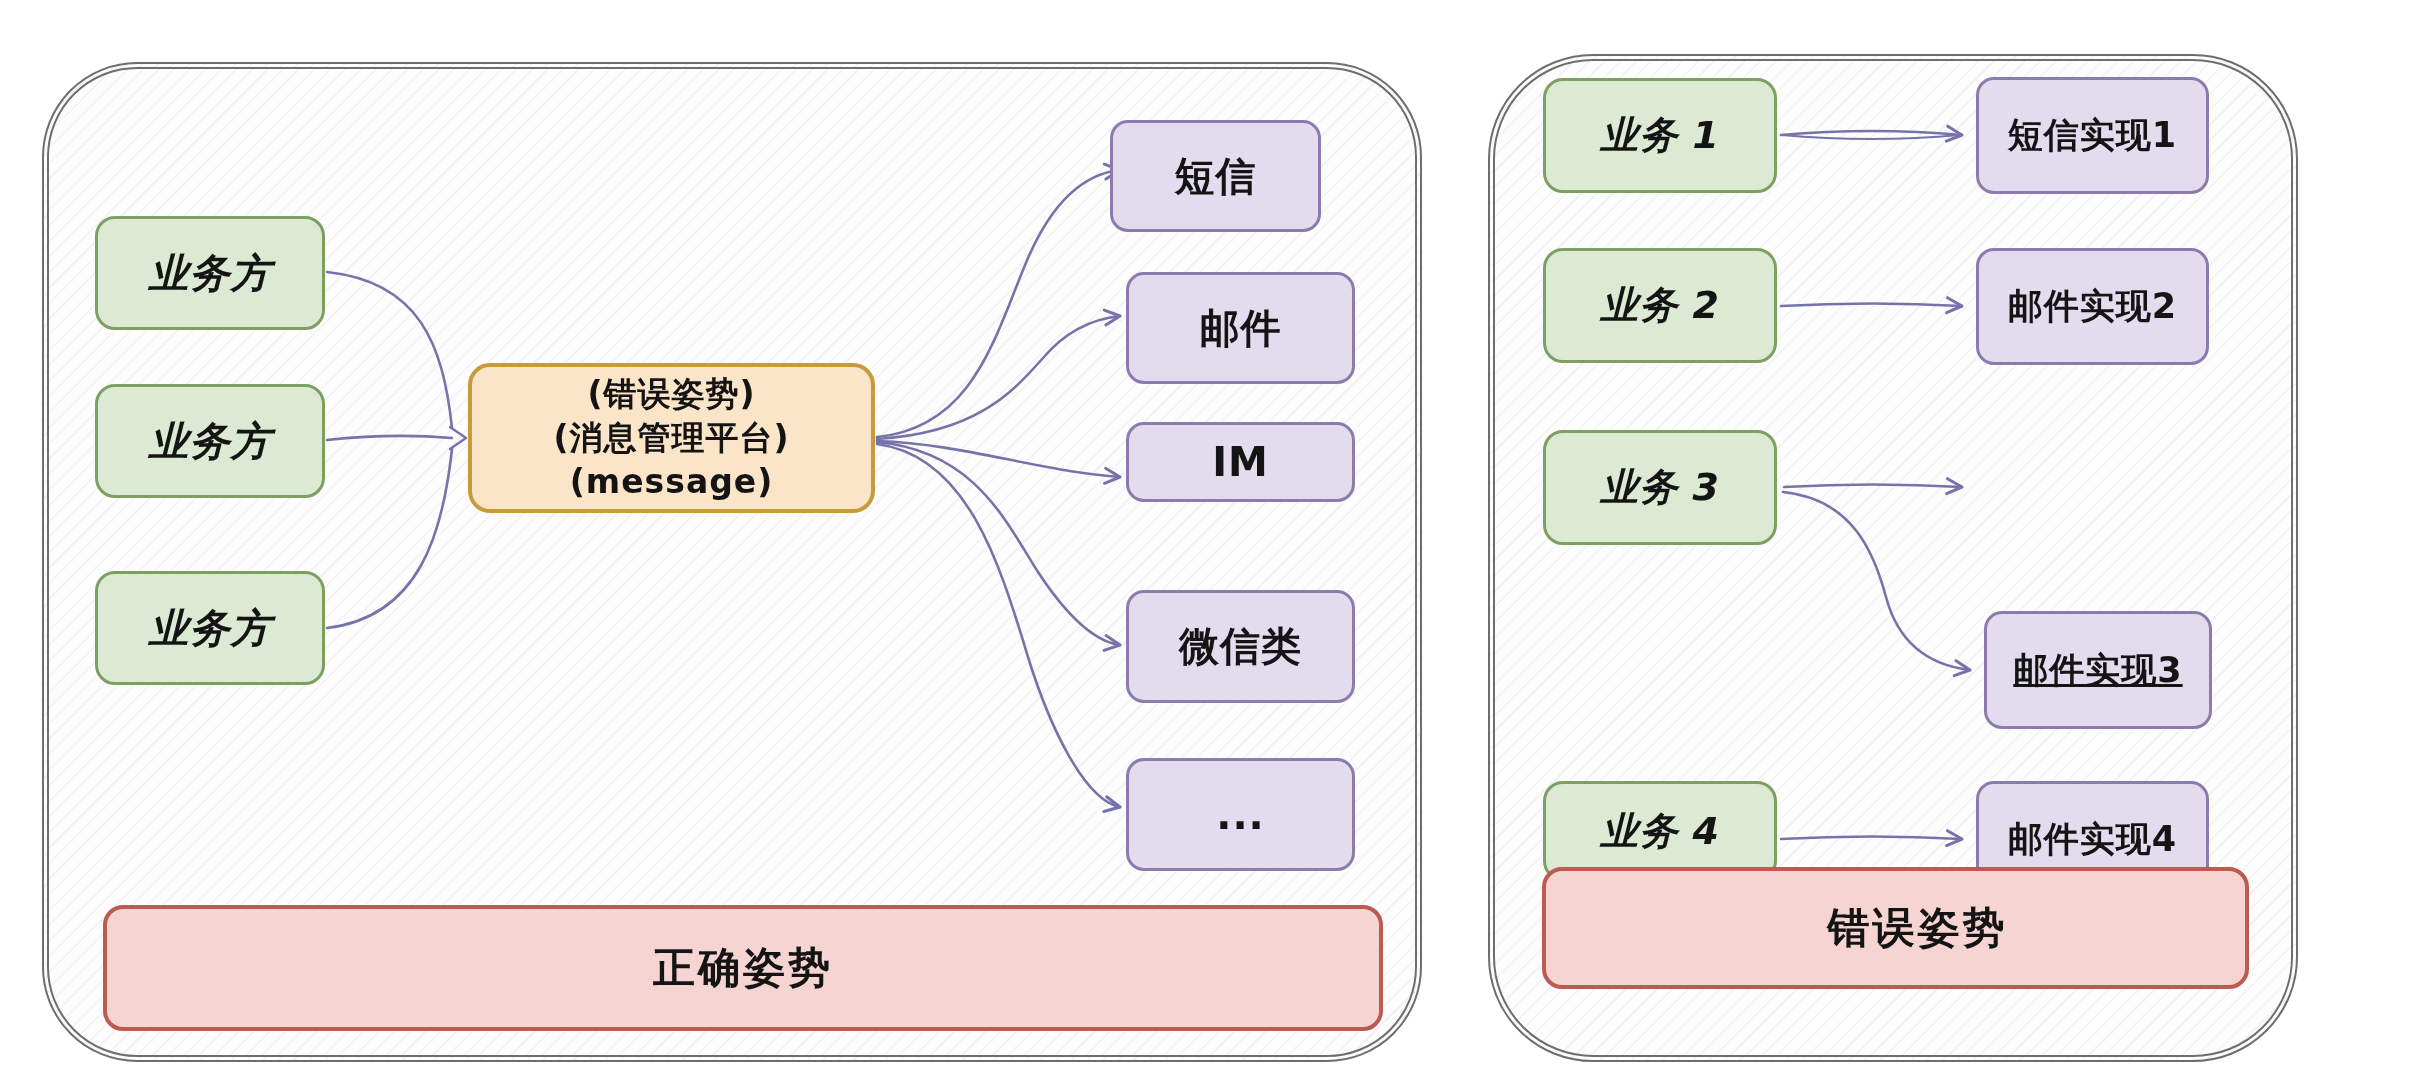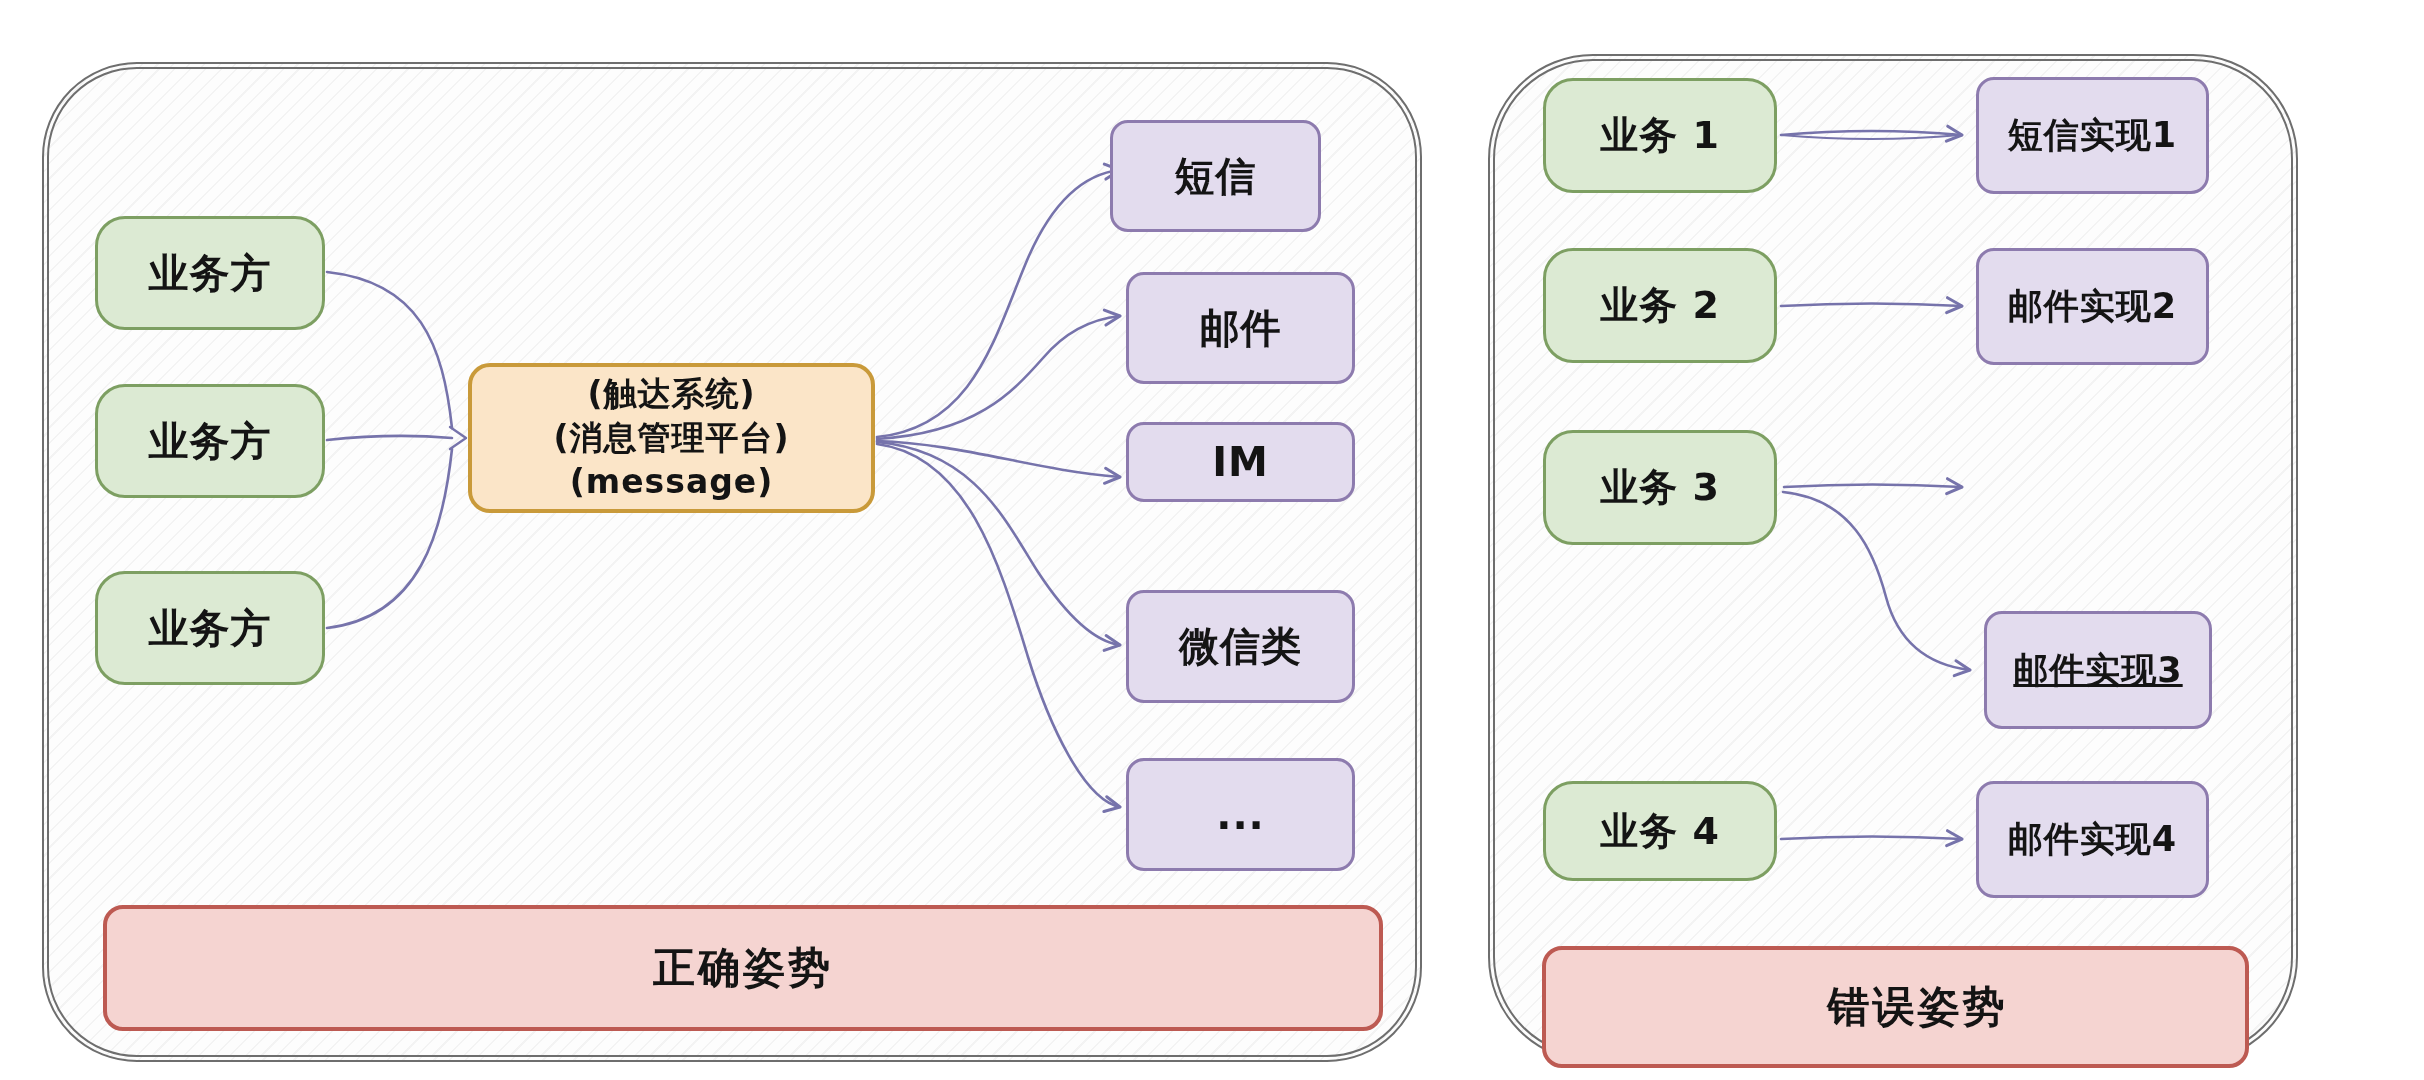--- a/index.html
+++ b/index.html
@@ -13,21 +13,21 @@
          background-image:repeating-linear-gradient(135deg,
             rgba(125,125,125,0.075) 0px, rgba(125,125,125,0.075) 1.6px,
             transparent 1.6px, transparent 11px);}
   .panel.correct{left:42px;top:62px;width:1380px;height:1000px;border-radius:95px;}
   .panel.wrong{left:1488px;top:54px;width:810px;height:1008px;border-radius:105px;}
 
   .box{position:absolute;display:flex;align-items:center;justify-content:center;
        text-align:center;box-sizing:border-box;color:var(--text);
        font-weight:600;letter-spacing:1px;}
   .green{background:var(--green-fill);border:3.5px solid var(--green-stroke);
-         border-radius:30px;font-size:40px;}
+         border-radius:20px;font-size:40px;font-style:italic;}
   .purple{background:var(--purple-fill);border:3.5px solid var(--purple-stroke);
           border-radius:18px;font-size:40px;}
   .purple.small{font-size:35px;}
   .hub{background:var(--orange-fill);border:4px solid var(--orange-stroke);
        border-radius:22px;font-size:33px;line-height:1.34;flex-direction:column;}
   .caption{background:var(--red-fill);border:4px solid var(--red-stroke);
            border-radius:20px;font-size:42px;letter-spacing:3px;}
 
   svg.connectors{position:absolute;left:0;top:0;pointer-events:none;}
   .conn{fill:none;stroke:var(--arrow);stroke-width:2.6;
@@ -68,21 +68,21 @@
     <path class="conn" marker-end="url(#ah)" d="M 1784 487 Q 1872 482 1962 487"></path>
     <path class="conn" marker-end="url(#ah)" d="M 1783 492 C 1852 499 1874 552 1886 597 C 1898 642 1928 665 1970 670"></path>
     <path class="conn" marker-end="url(#ah)" d="M 1781 839 Q 1872 834 1962 839"></path>
   </svg>
 
   <div class="box green" style="left:95px;top:216px;width:230px;height:114px;">业务方</div>
   <div class="box green" style="left:95px;top:384px;width:230px;height:114px;">业务方</div>
   <div class="box green" style="left:95px;top:571px;width:230px;height:114px;">业务方</div>
 
   <div class="box hub" style="left:468px;top:363px;width:407px;height:150px;">
-    <span>(触达系统)</span>
+    <span>(错误姿势)</span>
     <span>(消息管理平台)</span>
     <span>(message)</span>
   </div>
 
   <div class="box purple" style="left:1110px;top:120px;width:211px;height:112px;">短信</div>
   <div class="box purple" style="left:1126px;top:272px;width:229px;height:112px;">邮件</div>
   <div class="box purple" style="left:1126px;top:422px;width:229px;height:80px;">IM</div>
   <div class="box purple" style="left:1126px;top:590px;width:229px;height:113px;">微信类</div>
   <div class="box purple" style="left:1126px;top:758px;width:229px;height:113px;">...</div>
 
@@ -91,15 +91,15 @@
   <div class="box green" style="left:1543px;top:78px;width:234px;height:115px;font-size:38px;">业务 1</div>
   <div class="box green" style="left:1543px;top:248px;width:234px;height:115px;font-size:38px;">业务 2</div>
   <div class="box green" style="left:1543px;top:430px;width:234px;height:115px;font-size:38px;">业务 3</div>
   <div class="box green" style="left:1543px;top:781px;width:234px;height:100px;font-size:38px;">业务 4</div>
 
   <div class="box purple small" style="left:1976px;top:77px;width:233px;height:117px;">短信实现1</div>
   <div class="box purple small" style="left:1976px;top:248px;width:233px;height:117px;">邮件实现2</div>
   <div class="box purple small" style="left:1984px;top:611px;width:228px;height:118px;text-decoration:underline;">邮件实现3</div>
   <div class="box purple small" style="left:1976px;top:781px;width:233px;height:117px;">邮件实现4</div>
 
-  <div class="box caption" style="left:1542px;top:946px;width:707px;height:122px;padding-left:44px;">错误姿势</div>
+  <div class="box caption" style="left:1542px;top:867px;width:707px;height:122px;padding-left:44px;">错误姿势</div>
 
 </div>
 
 </body></html>

